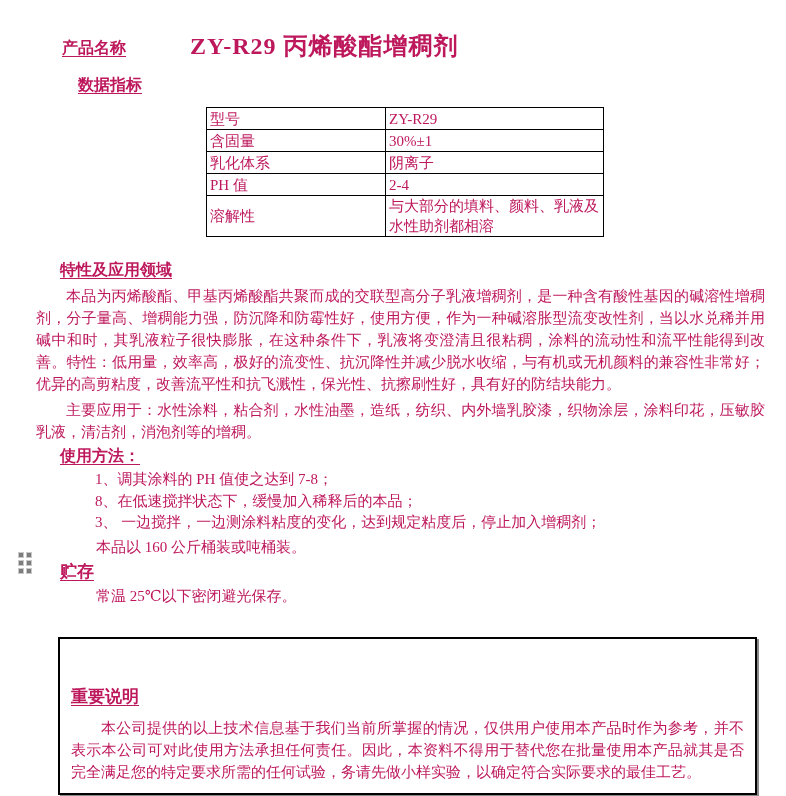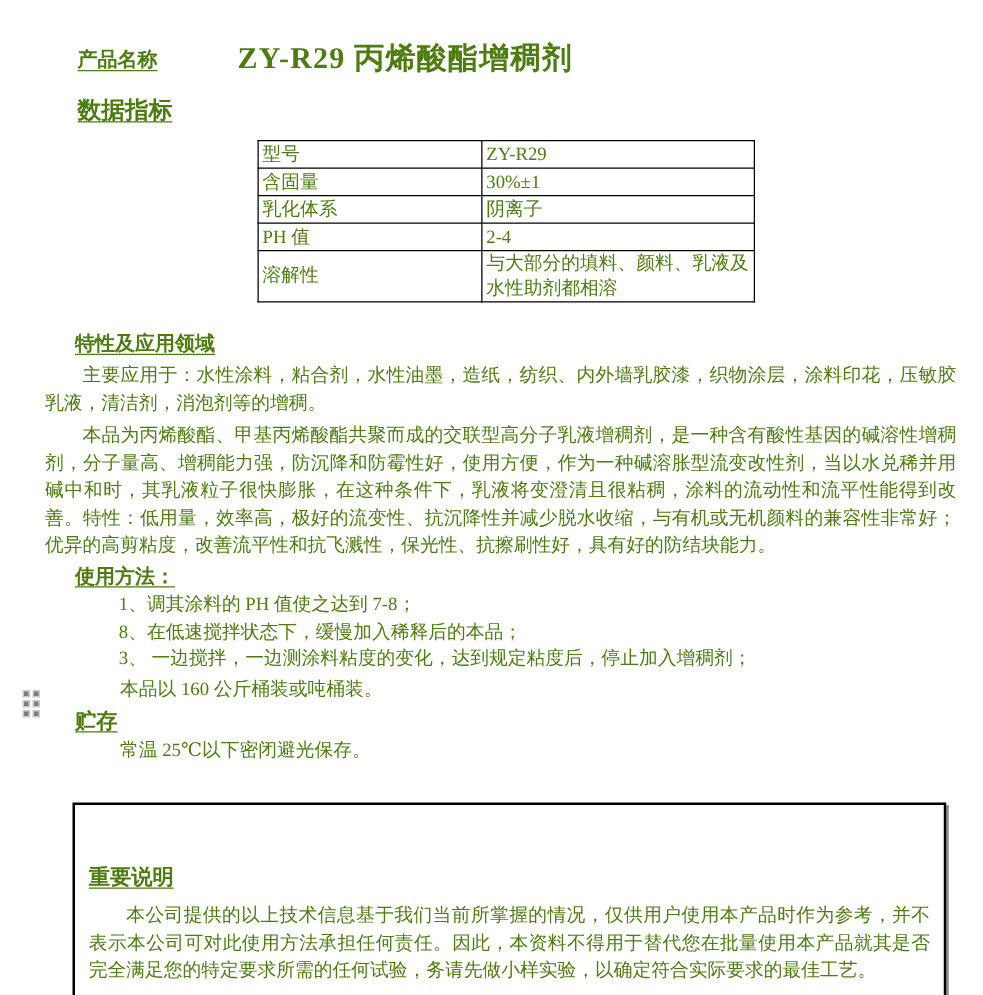--- a/index.html
+++ b/index.html
@@ -1,33 +1,33 @@
 <!DOCTYPE html>
 <html><head>
 <meta charset="utf-8">
 <style>
   html,body { margin:0; padding:0; background:#fff; }
   .page {
     position:relative;
     width:786px; height:796px;
     background:#ffffff;
     font-family:"Liberation Serif","DejaVu Serif",serif;
-    color:#4d7c0f;
+    color:#be185d;
     overflow:hidden;
   }
   .bold-underline {
     font-weight:bold;
     text-decoration:underline;
     text-underline-offset:3px;
   }
   
   .header-row { display:flex; align-items:flex-start; margin:30px 0 0 62px; }
   .product-label { font-size:16px; padding-top:8px; white-space:nowrap; }
   .doc-title { margin-left:64px; font-size:24px; font-weight:bold; letter-spacing:1px; white-space:nowrap; }
-  .data-label { margin:13px 0 0 62px; font-size:19px; display:inline-block; }
+  .data-label { margin:13px 0 0 78px; font-size:16px; display:inline-block; }
 
   
   .spec-table { margin:11px 0 0 206px; border-collapse:collapse; table-layout:fixed; width:398px; }
   .spec-table td {
     border:1px solid #000;
     font-size:15px;
     line-height:20px;
     padding:0 3px;
     height:21px;
     vertical-align:middle;
@@ -112,22 +112,22 @@
       <tr>
         <td class="k">溶解性</td>
         <td>与大部分的填料、颜料、乳液及水性助剂都相溶</td>
       </tr>
     </tbody>
   </table>
 
   <div>
     <span class="section-heading bold-underline">特性及应用领域</span>
   </div>
+  <div class="body-para">本品为丙烯酸酯、甲基丙烯酸酯共聚而成的交联型高分子乳液增稠剂，是一种含有酸性基因的碱溶性增稠剂，分子量高、增稠能力强，防沉降和防霉性好，使用方便，作为一种碱溶胀型流变改性剂，当以水兑稀并用碱中和时，其乳液粒子很快膨胀，在这种条件下，乳液将变澄清且很粘稠，涂料的流动性和流平性能得到改善。特性：低用量，效率高，极好的流变性、抗沉降性并减少脱水收缩，与有机或无机颜料的兼容性非常好；优异的高剪粘度，改善流平性和抗飞溅性，保光性、抗擦刷性好，具有好的防结块能力。</div>
   <div class="body-para">主要应用于：水性涂料，粘合剂，水性油墨，造纸，纺织、内外墙乳胶漆，织物涂层，涂料印花，压敏胶乳液，清洁剂，消泡剂等的增稠。</div>
-  <div class="body-para">本品为丙烯酸酯、甲基丙烯酸酯共聚而成的交联型高分子乳液增稠剂，是一种含有酸性基因的碱溶性增稠剂，分子量高、增稠能力强，防沉降和防霉性好，使用方便，作为一种碱溶胀型流变改性剂，当以水兑稀并用碱中和时，其乳液粒子很快膨胀，在这种条件下，乳液将变澄清且很粘稠，涂料的流动性和流平性能得到改善。特性：低用量，效率高，极好的流变性、抗沉降性并减少脱水收缩，与有机或无机颜料的兼容性非常好；优异的高剪粘度，改善流平性和抗飞溅性，保光性、抗擦刷性好，具有好的防结块能力。</div>
 
   <div>
     <span class="section-heading tight bold-underline">使用方法：</span>
   </div>
   <div class="usage-list">
     <div>1、调其涂料的 PH 值使之达到 7-8；</div>
     <div>8、在低速搅拌状态下，缓慢加入稀释后的本品；</div>
     <div>3、 一边搅拌，一边测涂料粘度的变化，达到规定粘度后，停止加入增稠剂；</div>
   </div>
 

